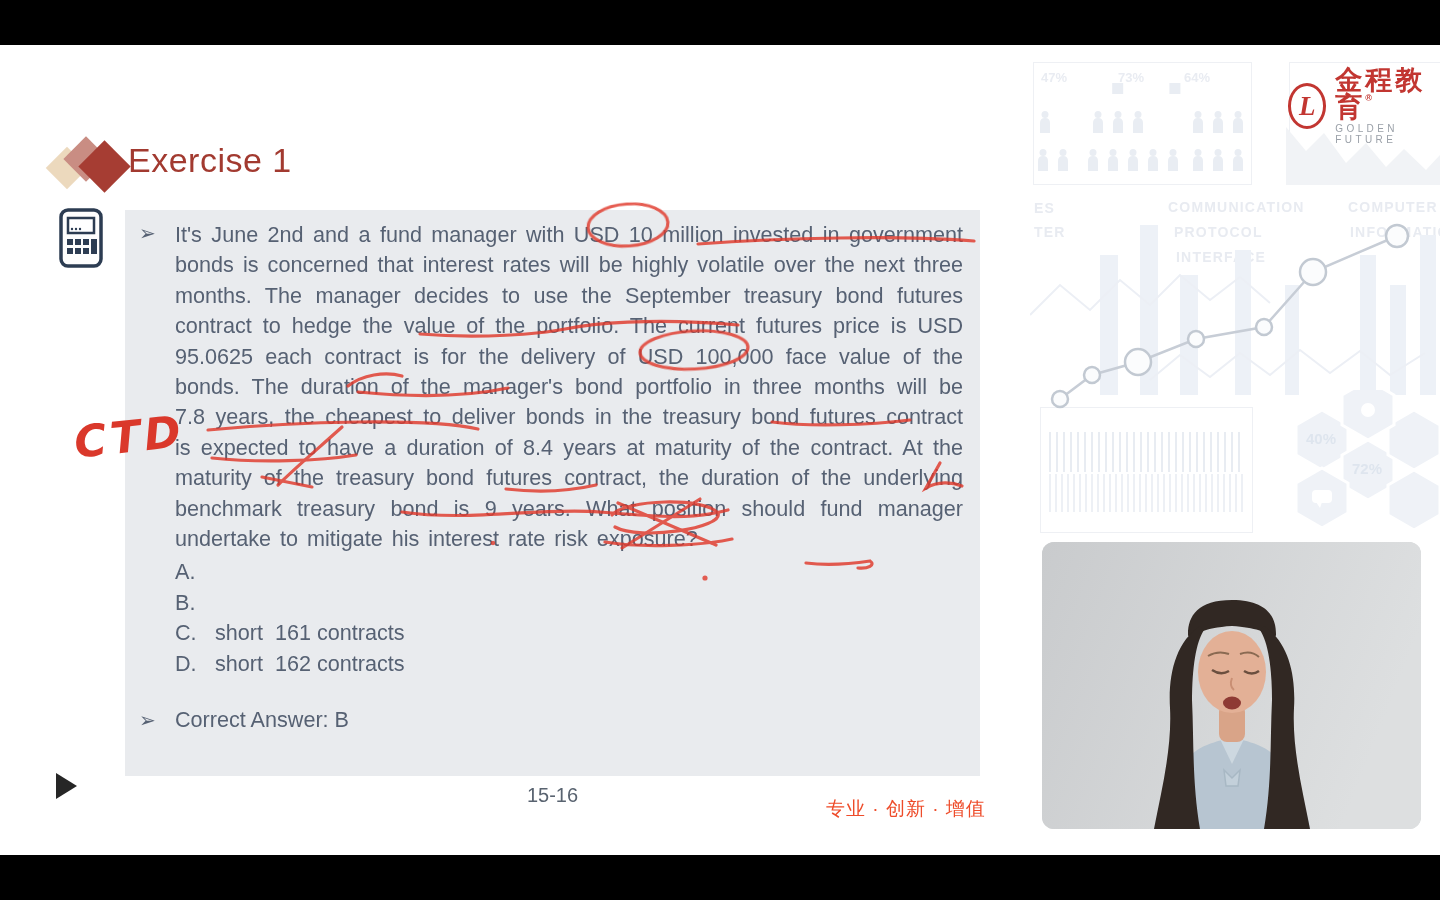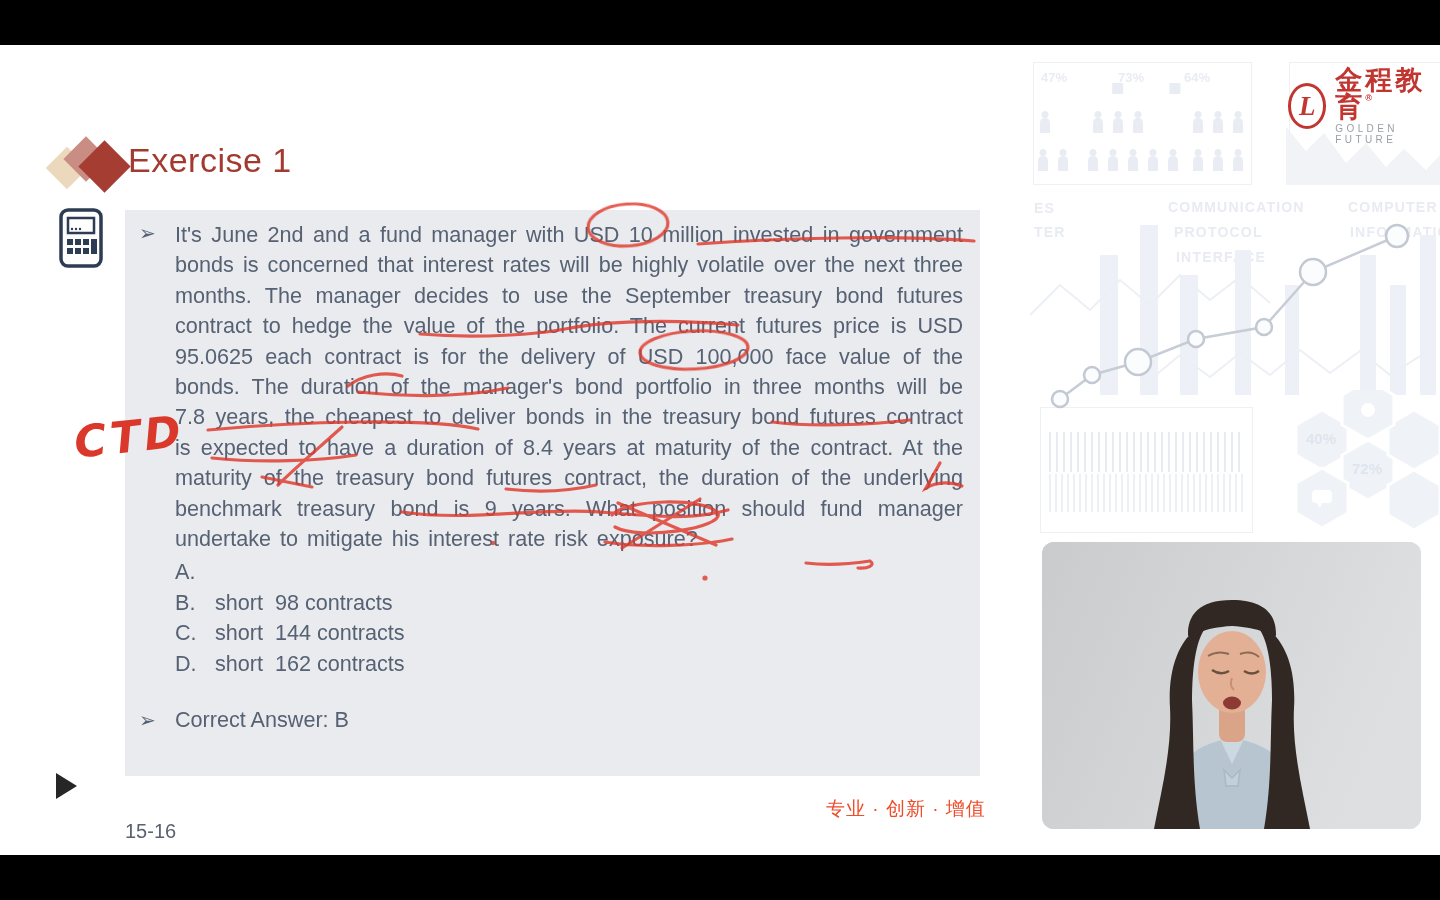--- a/index.html
+++ b/index.html
@@ -60,22 +60,22 @@
   .qtext{margin:0 0 0 38px;width:788px;font-size:21.6px;line-height:30.4px;
          text-align:justify;color:#566173;word-spacing:3px;}
   .options{margin:3px 0 0 50px;}
   .opt{display:flex;font-size:21.6px;line-height:30.5px;color:#566173;}
   .olabel{width:40px;}
   .otext{white-space:pre-wrap;}
   .arow{position:relative;margin-top:28px;padding-left:12px;}
   .arow .bullet{top:1px;}
   .atext{margin:0 0 0 38px;font-size:21.6px;color:#566173;}
 
-  .pagenum{position:absolute;left:125px;top:739px;width:855px;
-           font-size:20px;color:#596370;margin-top:36px;}
+  .pagenum{position:absolute;left:125px;top:739px;width:855px;text-align:center;
+           font-size:20px;color:#596370;}
   .tagline{position:absolute;left:826px;top:751px;font-size:19px;font-weight:400;
            color:#ee4c2a;letter-spacing:1px;}
   .playbtn{position:absolute;left:56px;top:728px;width:0;height:0;cursor:pointer;
            border-left:21px solid #262626;border-top:13px solid transparent;border-bottom:13px solid transparent;}
 
   
   .ctd{position:absolute;left:74px;top:366px;font-style:italic;font-weight:700;font-size:44px;
        letter-spacing:4px;color:#da382b;transform:rotate(-6deg);
        font-family:"DejaVu Sans",sans-serif;}
   .annot{position:absolute;left:0;top:0;pointer-events:none;}
@@ -226,25 +226,24 @@
       <div class="qrow">
         <span class="bullet">➢</span>
         <p class="qtext">It's June 2nd and a fund manager with USD 10 million invested in government bonds is concerned that interest rates will be highly volatile over the next three months. The manager decides to use the September treasury bond futures contract to hedge the value of the portfolio. The current futures price is USD 95.0625 each contract is for the delivery of USD 100,000 face value of the bonds. The duration of the manager's bond portfolio in three months will be 7.8 years, the cheapest to deliver bonds in the treasury bond futures contract is expected to have a duration of 8.4 years at maturity of the contract. At the maturity of the treasury bond futures contract, the duration of the underlying benchmark treasury bond is 9 years. What position should fund manager undertake to mitigate his interest rate risk exposure?</p>
       </div>
       <div class="options">
         <div class="opt">
           <span class="olabel">A.</span>
         </div>
         <div class="opt">
           <span class="olabel">B.</span>
-          <span class="otext">short  98 contracts</span>
         </div>
         <div class="opt">
           <span class="olabel">C.</span>
-          <span class="otext">short  144 contracts</span>
+          <span class="otext">short  161 contracts</span>
         </div>
         <div class="opt">
           <span class="olabel">D.</span>
           <span class="otext">short  162 contracts</span>
         </div>
       </div>
       <div class="arow">
         <span class="bullet">➢</span>
         <p class="atext">Correct Answer: B</p>
       </div>

